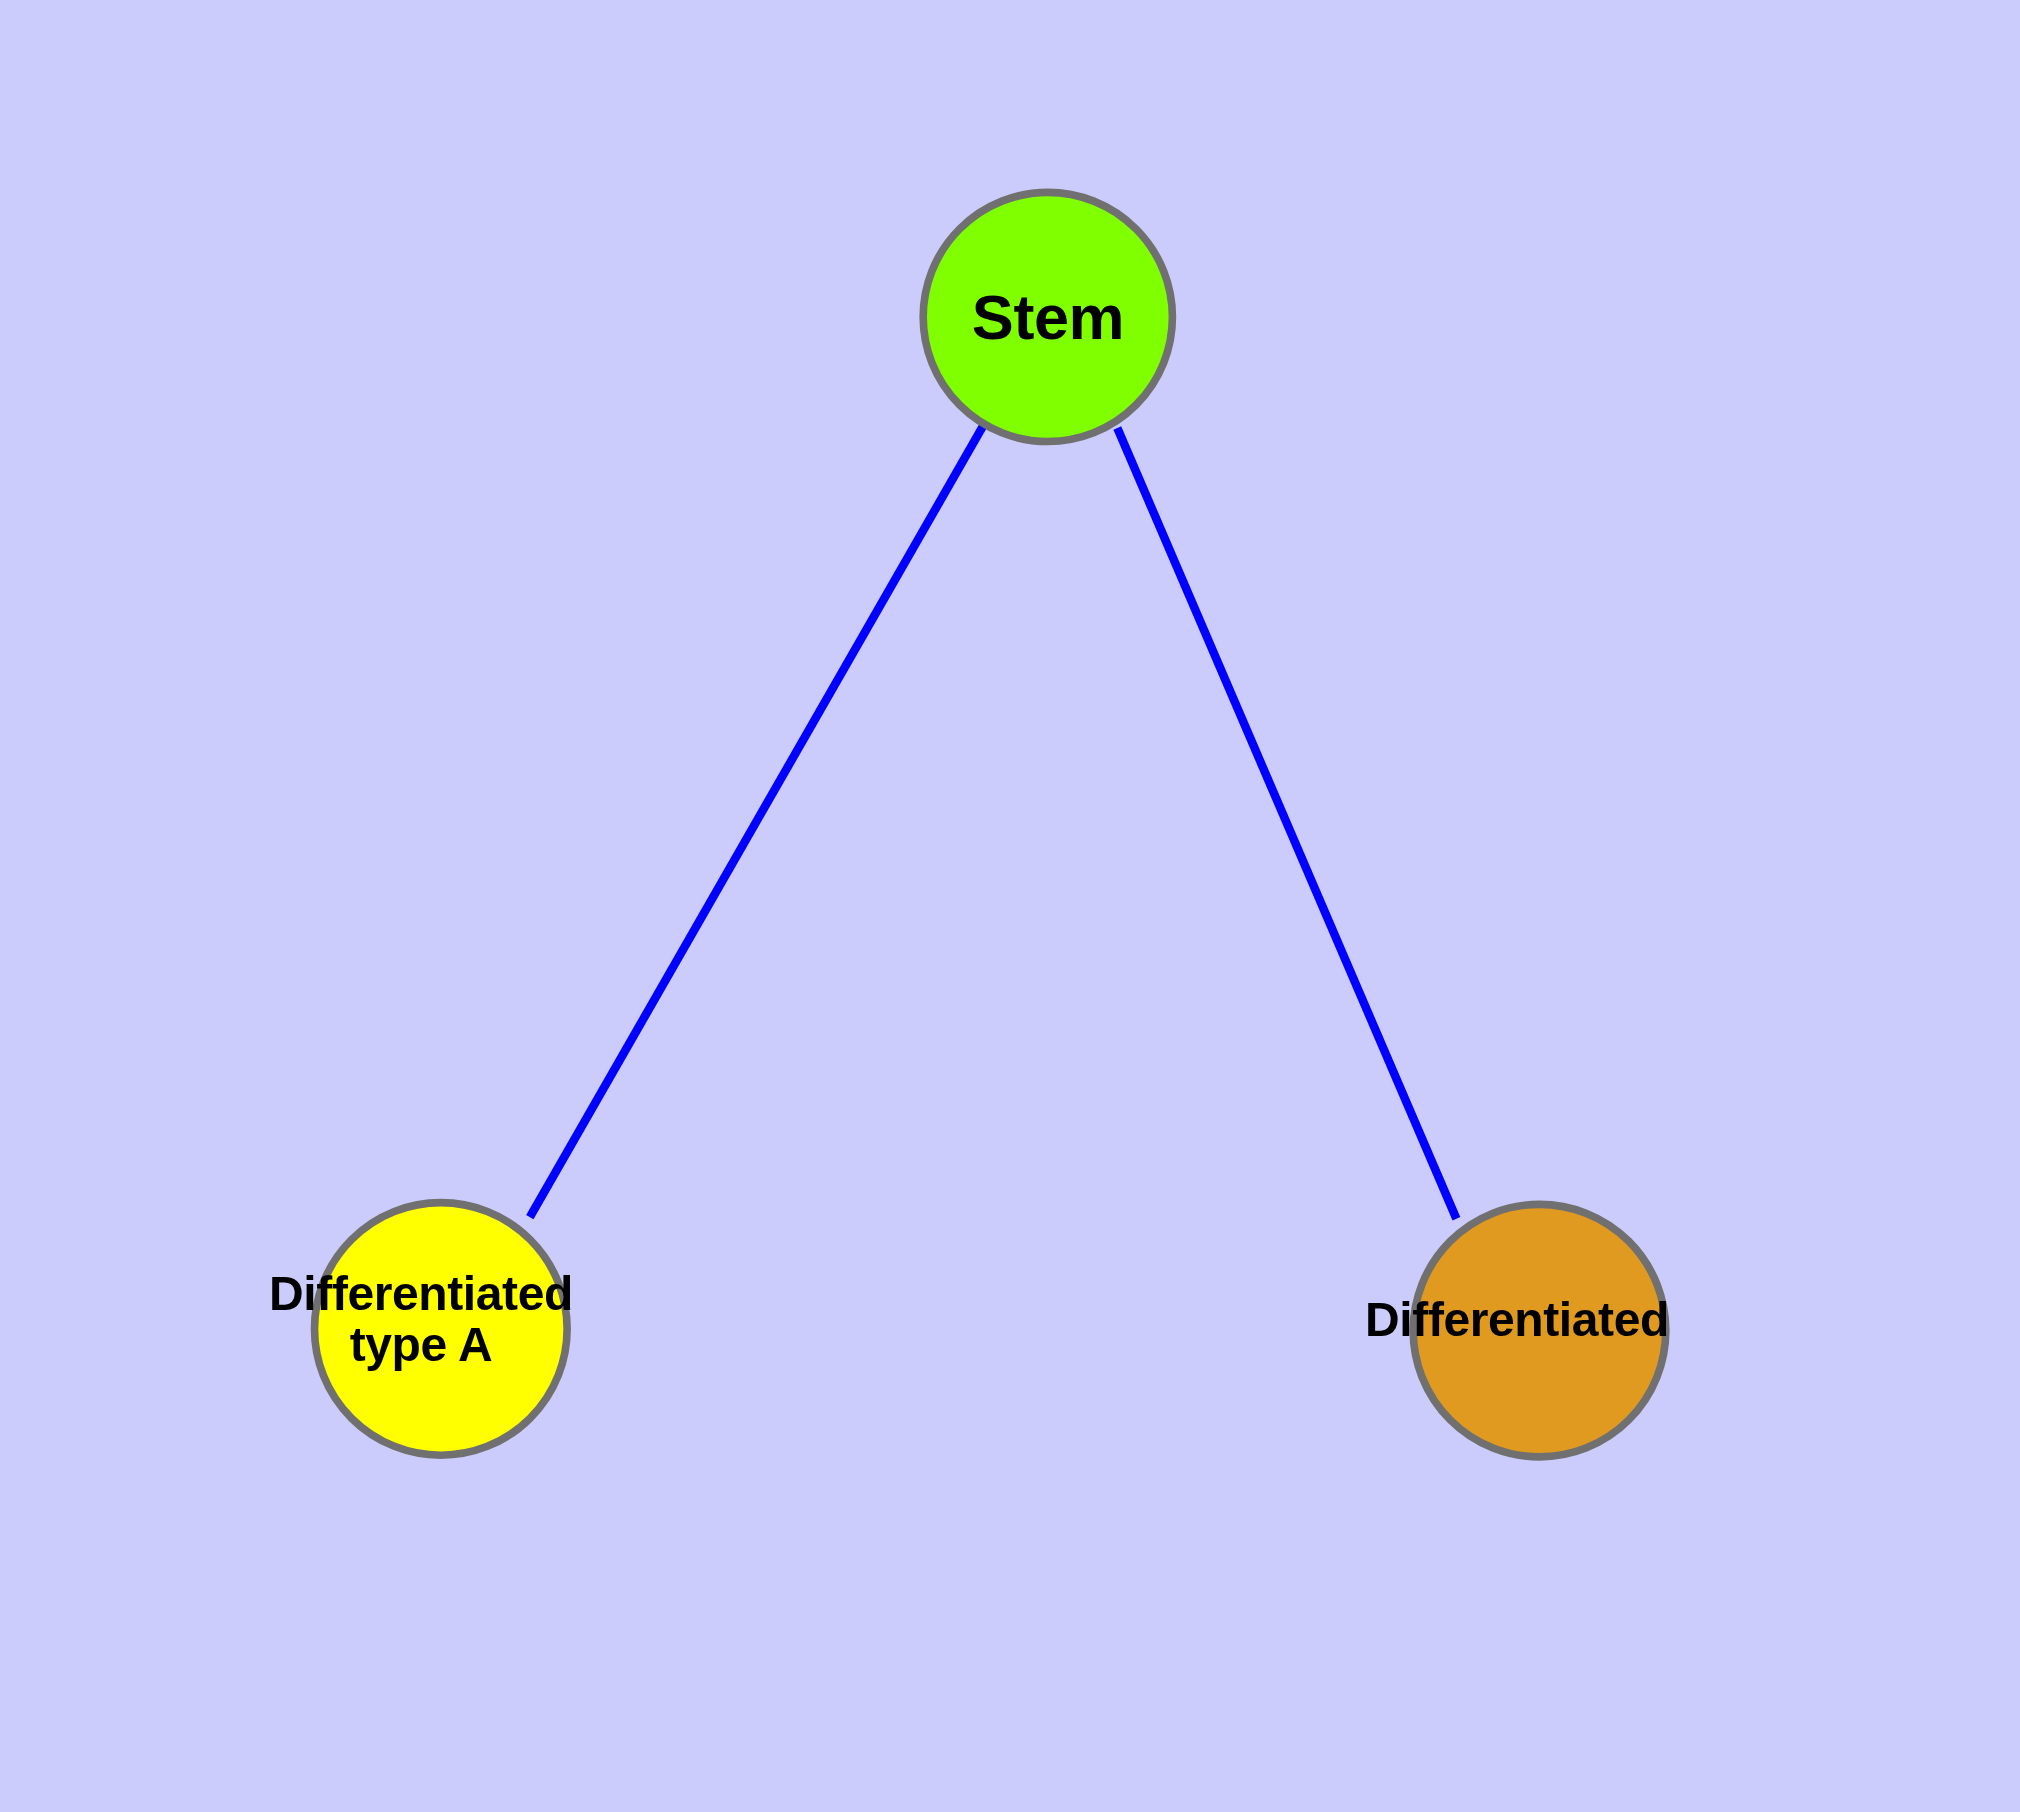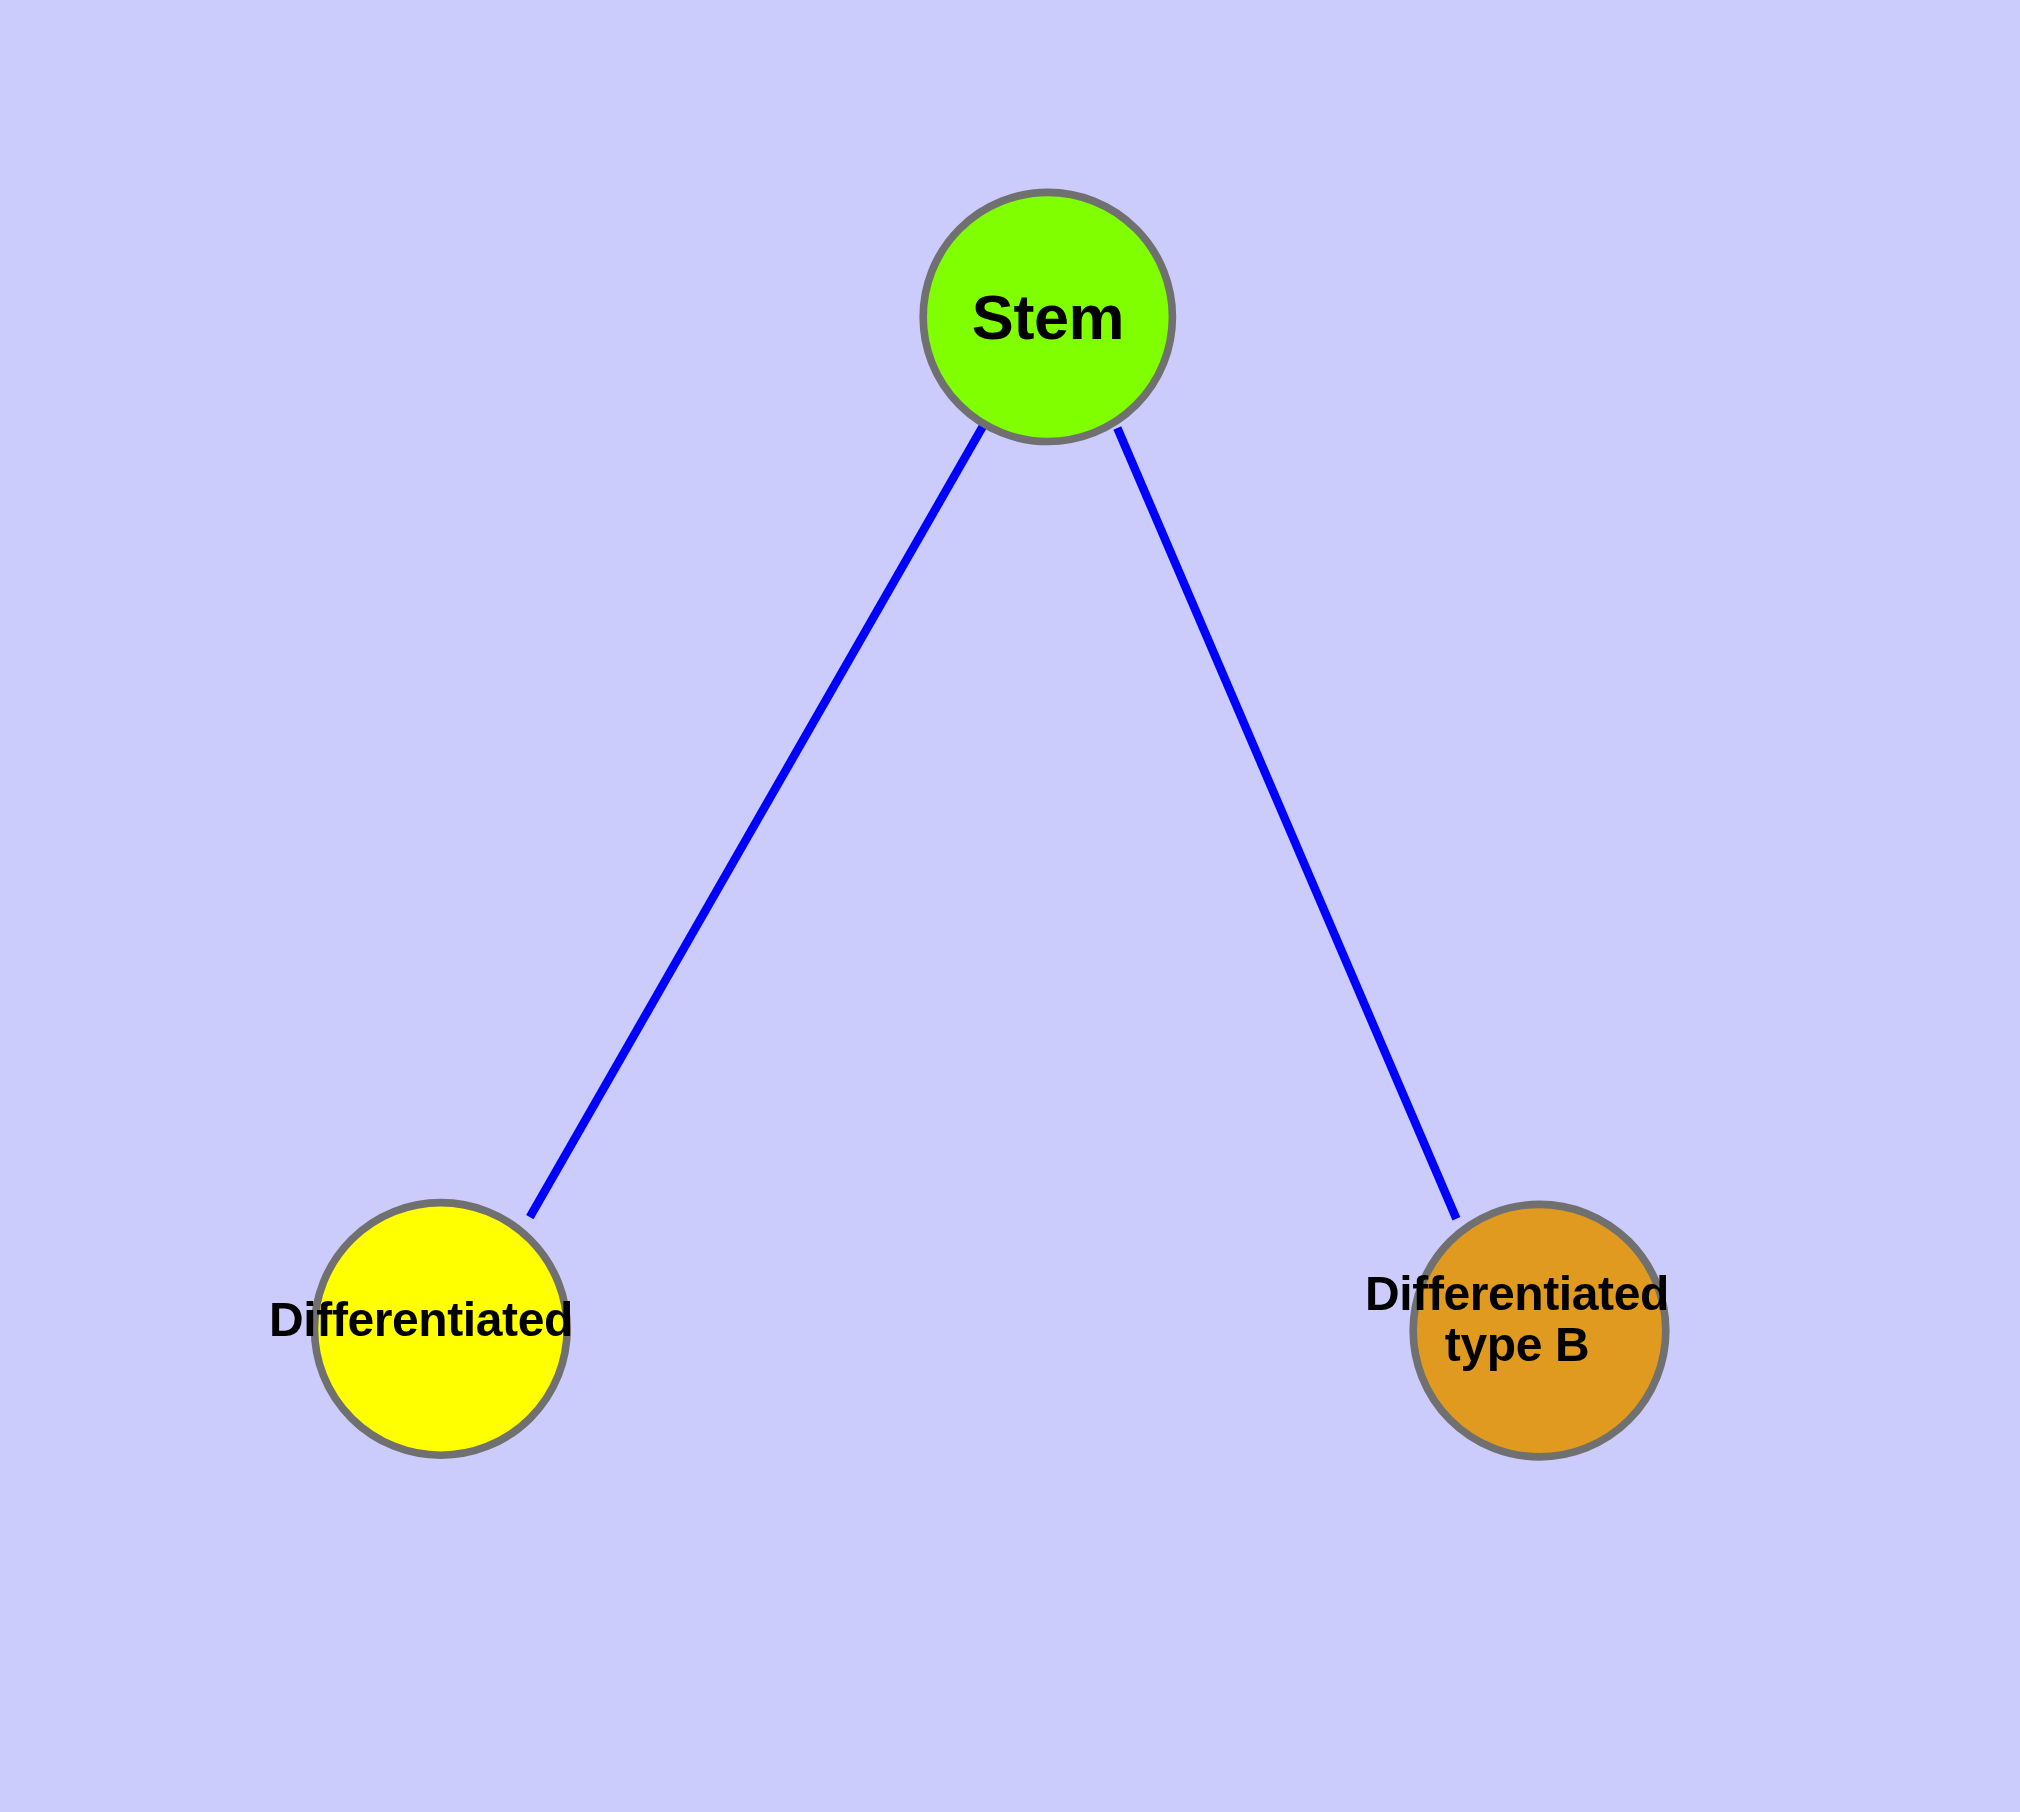--- a/index.html
+++ b/index.html
@@ -62,21 +62,21 @@
       <circle cx="1816" cy="1570" r="149" fill="#e09a20" stroke="#707070" stroke-width="9"></circle>
     </g>
   </svg>
 
   <div class="node-label label-stem" style="left:1048px; top:317px;">
     <div>Stem</div>
   </div>
 
   <div class="node-label label-child" style="left:421px; top:1320px;">
     <div>Differentiated</div>
+    <div>type A</div>
   </div>
 
   <div class="node-label label-child" style="left:1517px; top:1320px;">
     <div>Differentiated</div>
-    <div>type B</div>
   </div>
 
 </div>
 
 
 </body></html>

